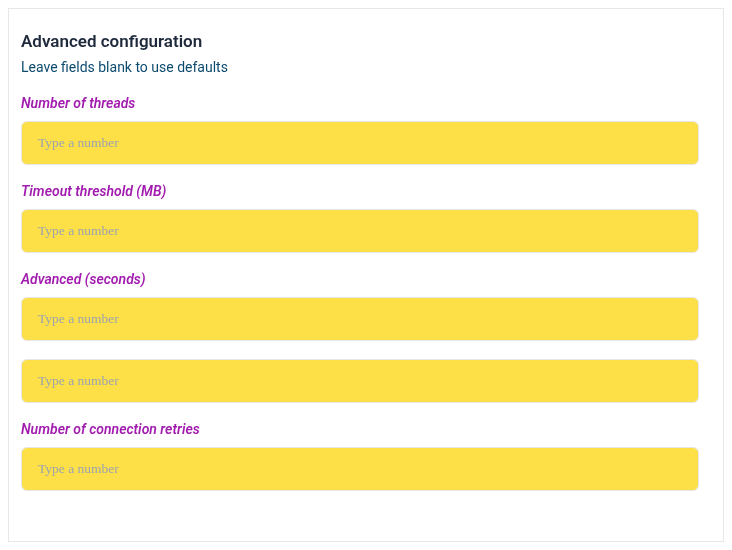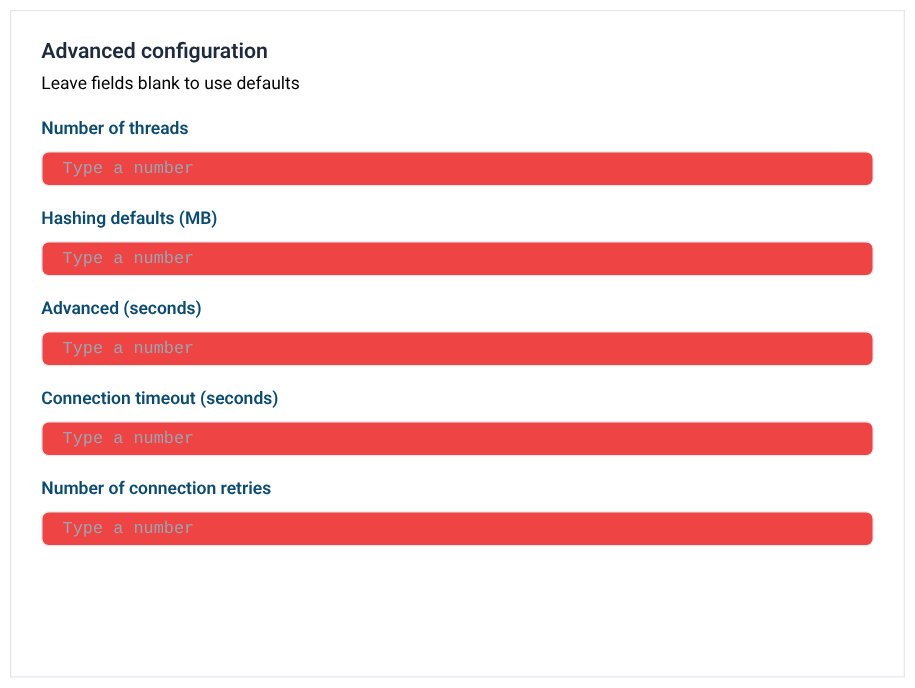--- a/index.html
+++ b/index.html
@@ -10,57 +10,58 @@
     body {
       font-family: -apple-system, BlinkMacSystemFont, "Segoe UI", Roboto, "Helvetica Neue", Arial, sans-serif;
       background: #ffffff;
       width: 732px;
       height: 550px;
       padding: 8px;
     }
     .card {
       border: 1px solid #e5e7eb;
       border-radius: 0;
-      padding: 22px 24px 24px 24px;
+      padding: 22px 24px 24px 12px;
       background: #ffffff;
       height: 534px;
     }
     .card-title {
       font-size: 17px;
       font-weight: 600;
       color: #1e293b;
       margin-bottom: 8px;
     }
     .card-subtitle {
       font-size: 14px;
       font-weight: 400;
-      color: #000000;
+      color: #0c4a6e;
       margin-bottom: 20px;
     }
     .form-group {
       margin-bottom: 18px;
     }
     .form-group:last-child {
       margin-bottom: 12px;
     }
     .form-label {
       display: block;
       font-size: 14px;
       font-weight: 600;
-      color: #0c4a6e;
+      color: #a21caf;
       margin-bottom: 10px;
+      font-style: italic;
     }
     .form-input {
       width: 100%;
-      height: 28px;
+      height: 44px;
       padding: 0 16px;
       font-size: 13.5px;
-      font-family: Liberation Mono, monospace;
+      font-family: Liberation Serif, serif;
       color: #1e293b;
-      background: #ef4444;
+      background: #fde047;
       border: 1px solid #e5e7eb;
       border-radius: 6px;
       outline: none;
     }
     .form-input::placeholder {
       color: #9ca3af;
       font-weight: 400;
     }
   </style>
 </head>
@@ -69,31 +70,30 @@
 <div class="card">
   <h2 class="card-title">Advanced configuration</h2>
   <p class="card-subtitle">Leave fields blank to use defaults</p>
 
   <div class="form-group">
     <label class="form-label">Number of threads</label>
     <input type="text" class="form-input" placeholder="Type a number" style="">
   </div>
 
   <div class="form-group">
-    <label class="form-label">Hashing defaults (MB)</label>
+    <label class="form-label">Timeout threshold (MB)</label>
     <input type="text" class="form-input" placeholder="Type a number" style="">
   </div>
 
   <div class="form-group">
     <label class="form-label">Advanced (seconds)</label>
     <input type="text" class="form-input" placeholder="Type a number" style="">
   </div>
 
   <div class="form-group">
-    <label class="form-label">Connection timeout (seconds)</label>
     <input type="text" class="form-input" placeholder="Type a number" style="">
   </div>
 
   <div class="form-group">
     <label class="form-label">Number of connection retries</label>
     <input type="text" class="form-input" placeholder="Type a number" style="">
   </div>
 </div>
 
 </body></html>

